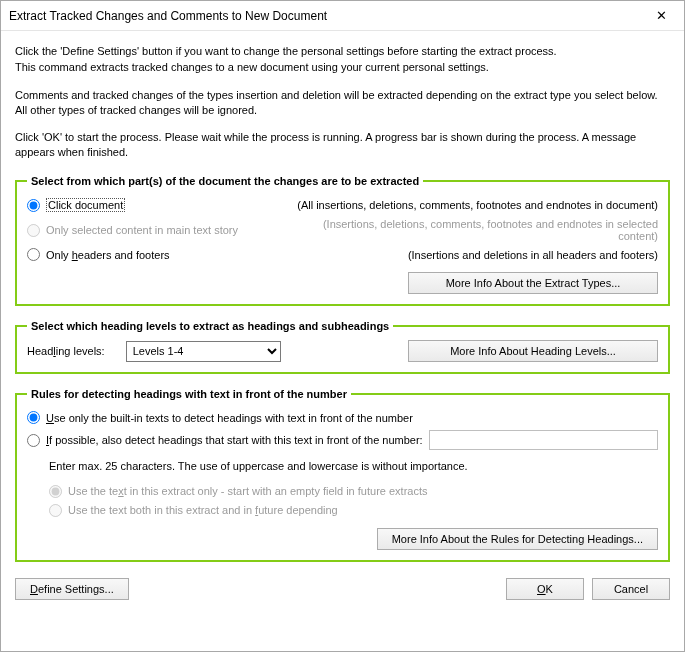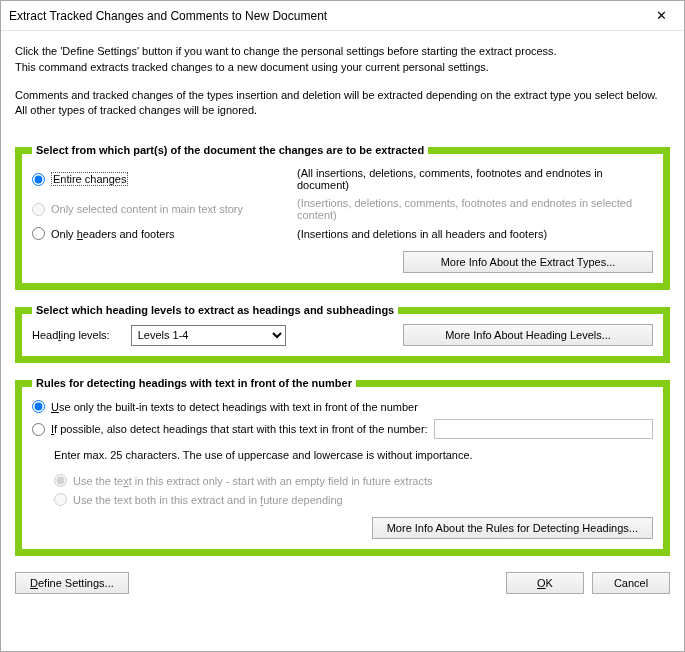--- a/index.html
+++ b/index.html
@@ -45,21 +45,21 @@
     flex: 1;
     display: flex;
     flex-direction: column;
   }
   .intro p {
     margin: 0 0 1px 0;
     line-height: 1.35;
   }
   .intro .gap { height: 12px; }
   fieldset {
-    border: 7px solid #84cc16;
+    border: 2px solid #84cc16;
     margin: 14px 0 0 0;
     padding: 8px 10px 10px 10px;
   }
   legend {
     font-weight: bold;
     padding: 0 4px;
     font-size: 11px;
   }
   .radio-row {
     display: flex;
@@ -68,21 +68,21 @@
   }
   .radio-row input[type=radio] {
     margin: 0 6px 0 0;
   }
   .radio-label.dotted {
     border: 1px dotted #555;
     padding: 0 1px;
   }
   .radio-desc {
     margin-left: auto;
-    text-align: left;
+    text-align: right;
   }
   .disabled, .disabled * {
     color: #9b9b9b;
   }
   .more-btn-row {
     display: flex;
     justify-content: flex-end;
     margin-top: 8px;
   }
   button.win {
@@ -153,29 +153,30 @@
   </div>
 
   <div class="content">
 
     <div class="intro">
       <p>Click the 'Define Settings' button if you want to change the personal settings before starting the extract process.</p>
       <p>This command extracts tracked changes to a new document using your current personal settings.</p>
       <div class="gap"></div>
       <p>Comments and tracked changes of the types insertion and deletion will be extracted depending on the extract type you select below. All other types of tracked changes will be ignored.</p>
       <div class="gap"></div>
+      <p>Click 'OK' to start the process. Please wait while the process is running. A progress bar is shown during the process. A message appears when finished.</p>
     </div>
 
     <fieldset>
       <legend>Select from which part(s) of the document the changes are to be extracted</legend>
 
       <div class="two-col radio-row">
         <div class="col-left" style="display:flex;align-items:center">
           <input type="radio" name="g1" checked="" style="">
-          <span class="radio-label dotted">Entire changes</span>
+          <span class="radio-label dotted">Click document</span>
         </div>
         <div class="col-right radio-desc">(All insertions, deletions, comments, footnotes and endnotes in document)</div>
       </div>
 
       <div class="two-col radio-row disabled">
         <div class="col-left" style="display:flex;align-items:center">
           <input type="radio" name="g1" disabled="" style="">
           <span class="radio-label">Only selected content in main text story</span>
         </div>
         <div class="col-right radio-desc">(Insertions, deletions, comments, footnotes and endnotes in selected content)</div>

